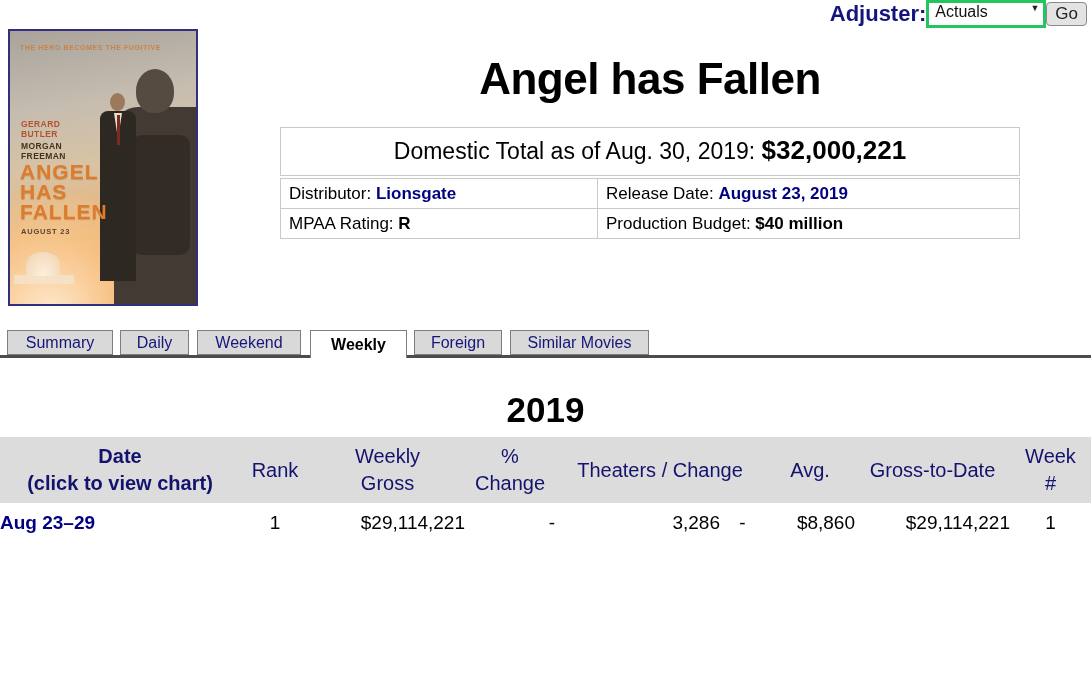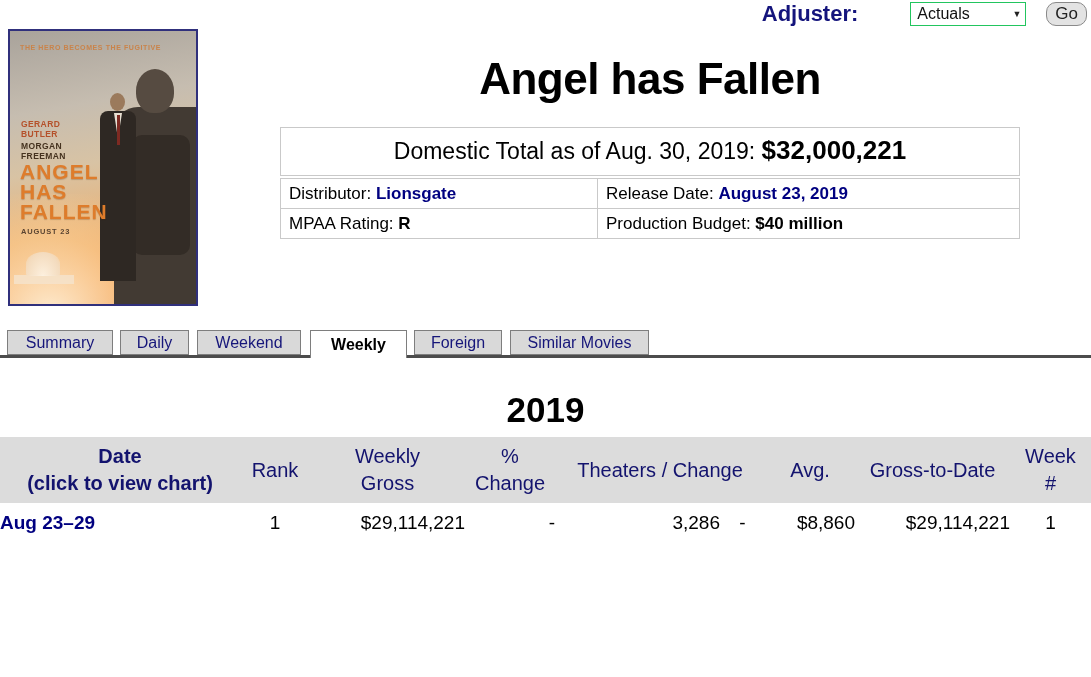--- a/index.html
+++ b/index.html
@@ -7,33 +7,33 @@
     width: 1091px; height: 677px;
     background: #ffffff;
     overflow: hidden;
     font-family: "Liberation Sans", sans-serif;
     position: relative;
   }
 
   
   .adjuster-bar {
     position: absolute; top: 0; left: 0; width: 1087px; height: 28px;
-    display: flex; justify-content: flex-end; align-items: center; gap: 20px;
+    display: flex; justify-content: flex-end; align-items: center; gap: 0;
   }
   .adjuster-label { font-size: 22px; font-weight: bold; color: #14147c; letter-spacing: 0; }
   .adjuster-select {
     width: 104px; height: 22px; background: #ffffff;
-    border: 1px solid #22c55e; display: flex; align-items: center;
+    border: 3px solid #22c55e; display: flex; 
     justify-content: space-between; padding: 0 4px 0 6px;
-    font-size: 16px; color: #111; cursor: default; margin-left: 32px;
+    font-size: 16px; color: #111; cursor: default;
   }
   .adjuster-select .caret { font-size: 9px; color: #222; }
   .go-button {
     height: 24px; min-width: 38px; padding: 0 8px;
-    background: #e3e3e3; border: 1px solid #8a8a8a; border-radius: 10px;
+    background: #e3e3e3; border: 1px solid #8a8a8a; border-radius: 4px;
     font-size: 17px; color: #222; font-family: "Liberation Sans", sans-serif;
   }
 
   
   .poster {
     position: absolute; left: 8px; top: 29px;
     width: 186px; height: 273px;
     border: 2px solid #30307c;
     background: linear-gradient(170deg, #a9a39b 0%, #c6bdb0 28%, #d8c3a4 48%, #e9b277 70%, #ef9e55 86%, #e68a3f 100%);
     overflow: hidden;

